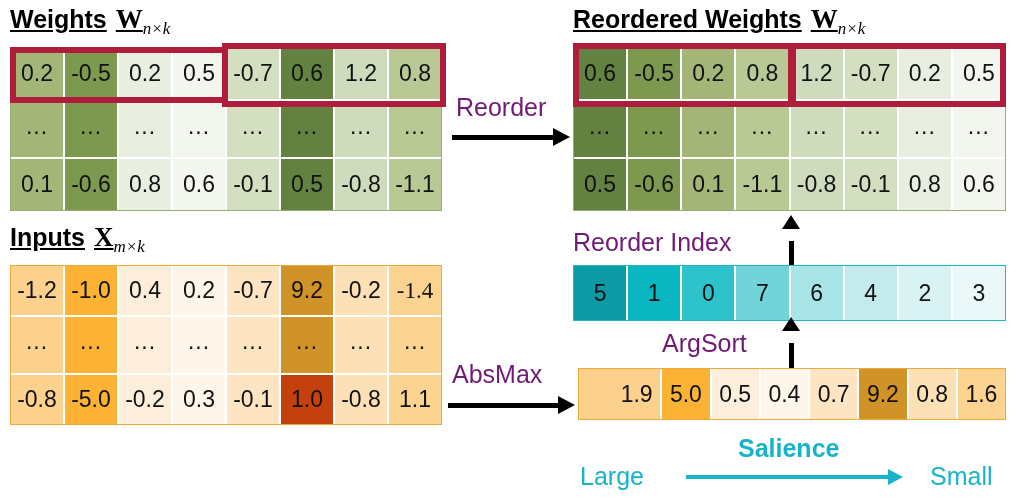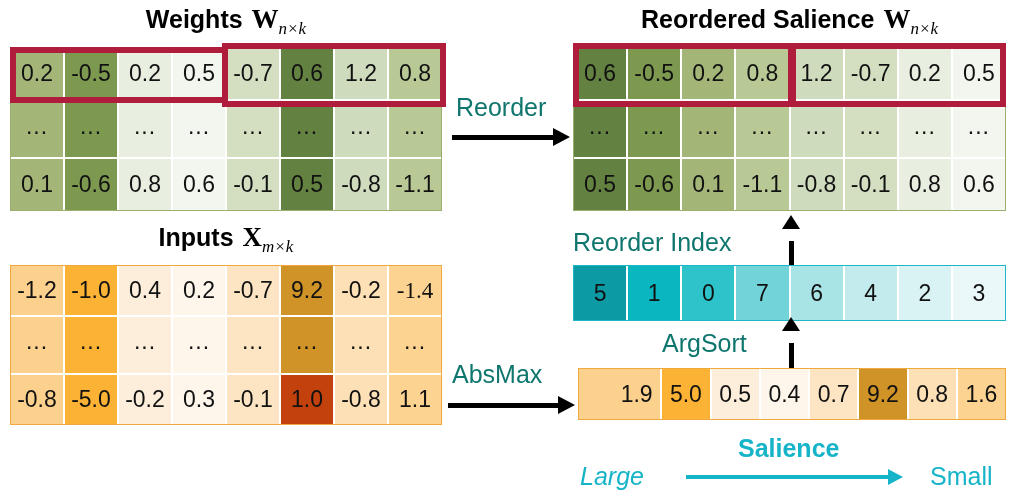--- a/index.html
+++ b/index.html
@@ -6,21 +6,21 @@
   body{
     width:1016px;height:501px;position:relative;overflow:hidden;
     font-family:"Liberation Sans","DejaVu Sans",sans-serif;
     color:#000;
   }
   .abs{position:absolute;}
 
   
   .title{
     font-weight:bold;font-size:25px;letter-spacing:0px;
-    white-space:nowrap;text-align:center;
+    white-space:nowrap;text-decoration:underline;
   }
   .title .mat{
     font-family:"Liberation Serif","DejaVu Serif",serif;
     font-weight:bold;font-size:27px;
   }
   .title .sub{
     font-family:"Liberation Serif","DejaVu Serif",serif;
     font-style:italic;font-weight:normal;font-size:17px;
     vertical-align:sub;
   }
@@ -41,21 +41,21 @@
   .orange-outline{border:1px solid #f0a93c;}
   .teal-outline{border:1px solid #1fb6c6;}
 
   
   .redbox{
     position:absolute;border:6px solid #b01c3c;box-sizing:border-box;
     pointer-events:none;
   }
 
   
-  .lbl{font-size:25px;white-space:nowrap;color:#0f766e;}
+  .lbl{font-size:25px;white-space:nowrap;color:#701a75;}
   .arrow-h{position:absolute;height:0;}
   .arrow-h .shaft{
     position:absolute;left:0;top:0;height:5px;background:#000;
   }
   .arrow-h .head{
     position:absolute;top:-7px;width:0;height:0;
     border-top:9.5px solid transparent;border-bottom:9.5px solid transparent;
     border-left:17px solid #000;
   }
   .arrow-up{position:absolute;width:0;}
@@ -121,21 +121,21 @@
 <div class="redbox" style="left:10px;top:47px;width:218px;height:56px;"></div>
 <div class="redbox" style="left:222px;top:43px;width:224px;height:64px;"></div>
 
 <div class="abs lbl" style="left:456px;top:93px;">Reorder</div>
 <div class="arrow-h" style="left:452px;top:135px;width:118px;">
   <div class="shaft" style="width:101px;"></div>
   <div class="head" style="left:101px;"></div>
 </div>
 
 <div class="abs title" style="left:573px;top:4px;width:433px;">
-  <span>Reordered Salience</span><span style="display:inline-block;width:9px"></span><span class="mat">W</span><span class="sub">n×k</span>
+  <span>Reordered Weights</span><span style="display:inline-block;width:9px"></span><span class="mat">W</span><span class="sub">n×k</span>
 </div>
 
 <div class="abs matrix green-outline" id="reordered-matrix" style="left:573px;top:47px;width:433px;height:164px;">
     <div class="mrow">
       <div class="cell" style="background: rgb(99, 129, 64);">0.6</div>
       <div class="cell" style="background: rgb(125, 153, 80);">-0.5</div>
       <div class="cell" style="background: rgb(163, 182, 119);">0.2</div>
       <div class="cell" style="background: rgb(184, 201, 149);">0.8</div>
       <div class="cell" style="background: rgb(206, 219, 188);">1.2</div>
       <div class="cell" style="background: rgb(212, 223, 194);">-0.7</div>
@@ -241,18 +241,18 @@
       <div class="cell" style="background: rgb(253, 238, 219);">0.5</div>
       <div class="cell" style="background: rgb(254, 246, 235);">0.4</div>
       <div class="cell" style="background: rgb(253, 229, 196);">0.7</div>
       <div class="cell" style="background: rgb(207, 147, 39);">9.2</div>
       <div class="cell" style="background: rgb(253, 224, 181);">0.8</div>
       <div class="cell" style="background: rgb(252, 211, 145);">1.6</div>
     </div>
   </div>
 
 <div class="abs teal-txt bold" style="left:722px;top:434px;">Salience</div>
-<div class="abs teal-txt" style="left:580px;top:462px;font-style:italic;">Large</div>
+<div class="abs teal-txt" style="left:580px;top:462px;">Large</div>
 <div class="abs teal-txt" style="left:930px;top:462px;">Small</div>
 <div class="sal-arrow" style="left:686px;top:475px;width:218px;">
   <div class="shaft" style="width:202px;"></div>
   <div class="head" style="left:202px;"></div>
 </div>
 
 </body></html>

